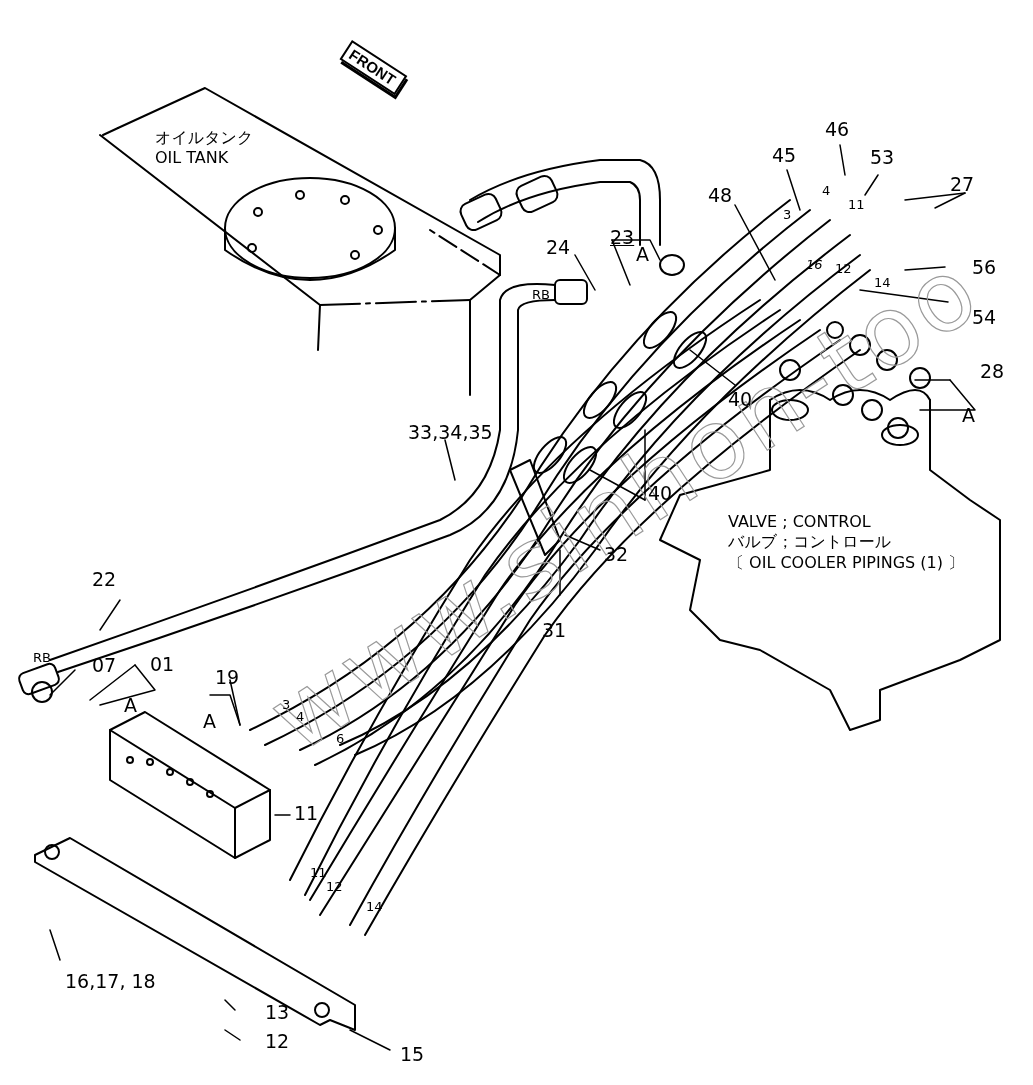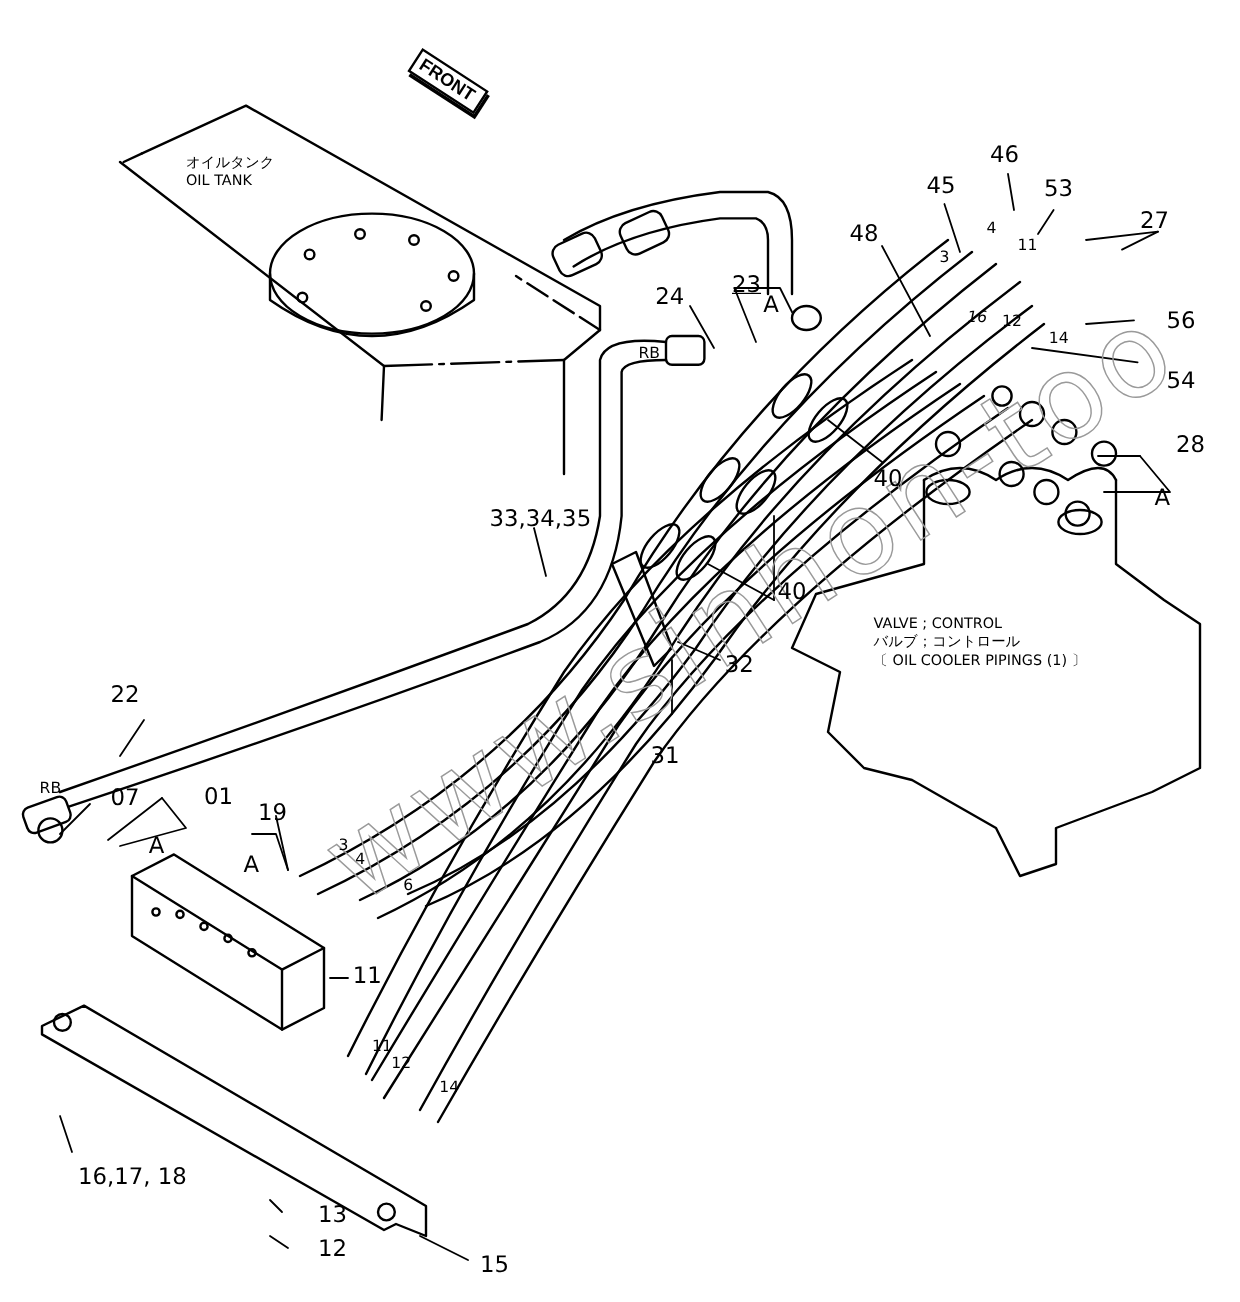--- a/index.html
+++ b/index.html
@@ -1,20 +1,20 @@
 <!DOCTYPE html>
 <html><head>
 <meta charset="utf-8">
 <style>
   html,body{margin:0;padding:0;background:#fff;}
   body{width:1033px;height:1085px;position:relative;overflow:hidden;font-family:"Liberation Sans","DejaVu Sans",sans-serif;color:#000;}
   #canvas{position:absolute;left:0;top:0;width:1033px;height:1085px;}
   .lbl{position:absolute;font-family:"DejaVu Sans","Liberation Sans",sans-serif;font-size:19px;line-height:1;color:#000;white-space:nowrap;}
   .small{font-size:13px;}
-  .txt{position:absolute;font-family:"DejaVu Sans","Liberation Sans",sans-serif;font-size:12px;line-height:1.28;white-space:nowrap;color:#000;}
+  .txt{position:absolute;font-family:"DejaVu Sans","Liberation Sans",sans-serif;font-size:16px;line-height:1.28;white-space:nowrap;color:#000;}
   .wm{position:absolute;font-family:"DejaVu Sans",sans-serif;font-size:96px;color:transparent;-webkit-text-stroke:1.2px #9a9a9a;transform:rotate(-33deg);transform-origin:left top;left:250px;top:680px;letter-spacing:4px;white-space:nowrap;}
   .front{position:absolute;left:352px;top:40px;transform:rotate(33deg);transform-origin:left top;}
   .front-box{display:inline-block;border:2px solid #000;font-weight:bold;font-size:15px;padding:1px 6px 1px 4px;background:#fff;box-shadow:3px 3px 0 #000;}
 </style>
 </head>
 <body>
 
 <svg id="canvas" viewBox="0 0 1033 1085" xmlns="http://www.w3.org/2000/svg" fill="none" stroke="#000" stroke-width="2" stroke-linecap="round" stroke-linejoin="round">
 
   <g>
@@ -166,21 +166,21 @@
 <span class="lbl" style="left:636px;top:245px;">A</span>
 <span class="lbl" style="left:728px;top:390px;">40</span>
 <span class="lbl" style="left:980px;top:362px;">28</span>
 <span class="lbl" style="left:962px;top:406px;">A</span>
 <span class="lbl" style="left:408px;top:423px;">33,34,35</span>
 <span class="lbl" style="left:648px;top:484px;">40</span>
 <span class="lbl" style="left:604px;top:545px;">32</span>
 <span class="lbl" style="left:542px;top:621px;">31</span>
 <span class="lbl" style="left:92px;top:570px;">22</span>
 <span class="lbl" style="left:92px;top:656px;">07</span>
-<span class="lbl" style="left:150px;top:655px;margin-left:20px;">01</span>
+<span class="lbl" style="left:150px;top:655px;">01</span>
 <span class="lbl" style="left:124px;top:696px;">A</span>
 <span class="lbl" style="left:215px;top:668px;text-align:right;">19</span>
 <span class="lbl" style="left:203px;top:712px;">A</span>
 <span class="lbl" style="left:294px;top:804px;">11</span>
 <span class="lbl" style="left:65px;top:972px;">16,17, 18</span>
 <span class="lbl" style="left:265px;top:1003px;">13</span>
 <span class="lbl" style="left:265px;top:1032px;">12</span>
 <span class="lbl" style="left:400px;top:1045px;">15</span>
 
 <span class="lbl small" style="left:532px;top:288px;">RB</span>

